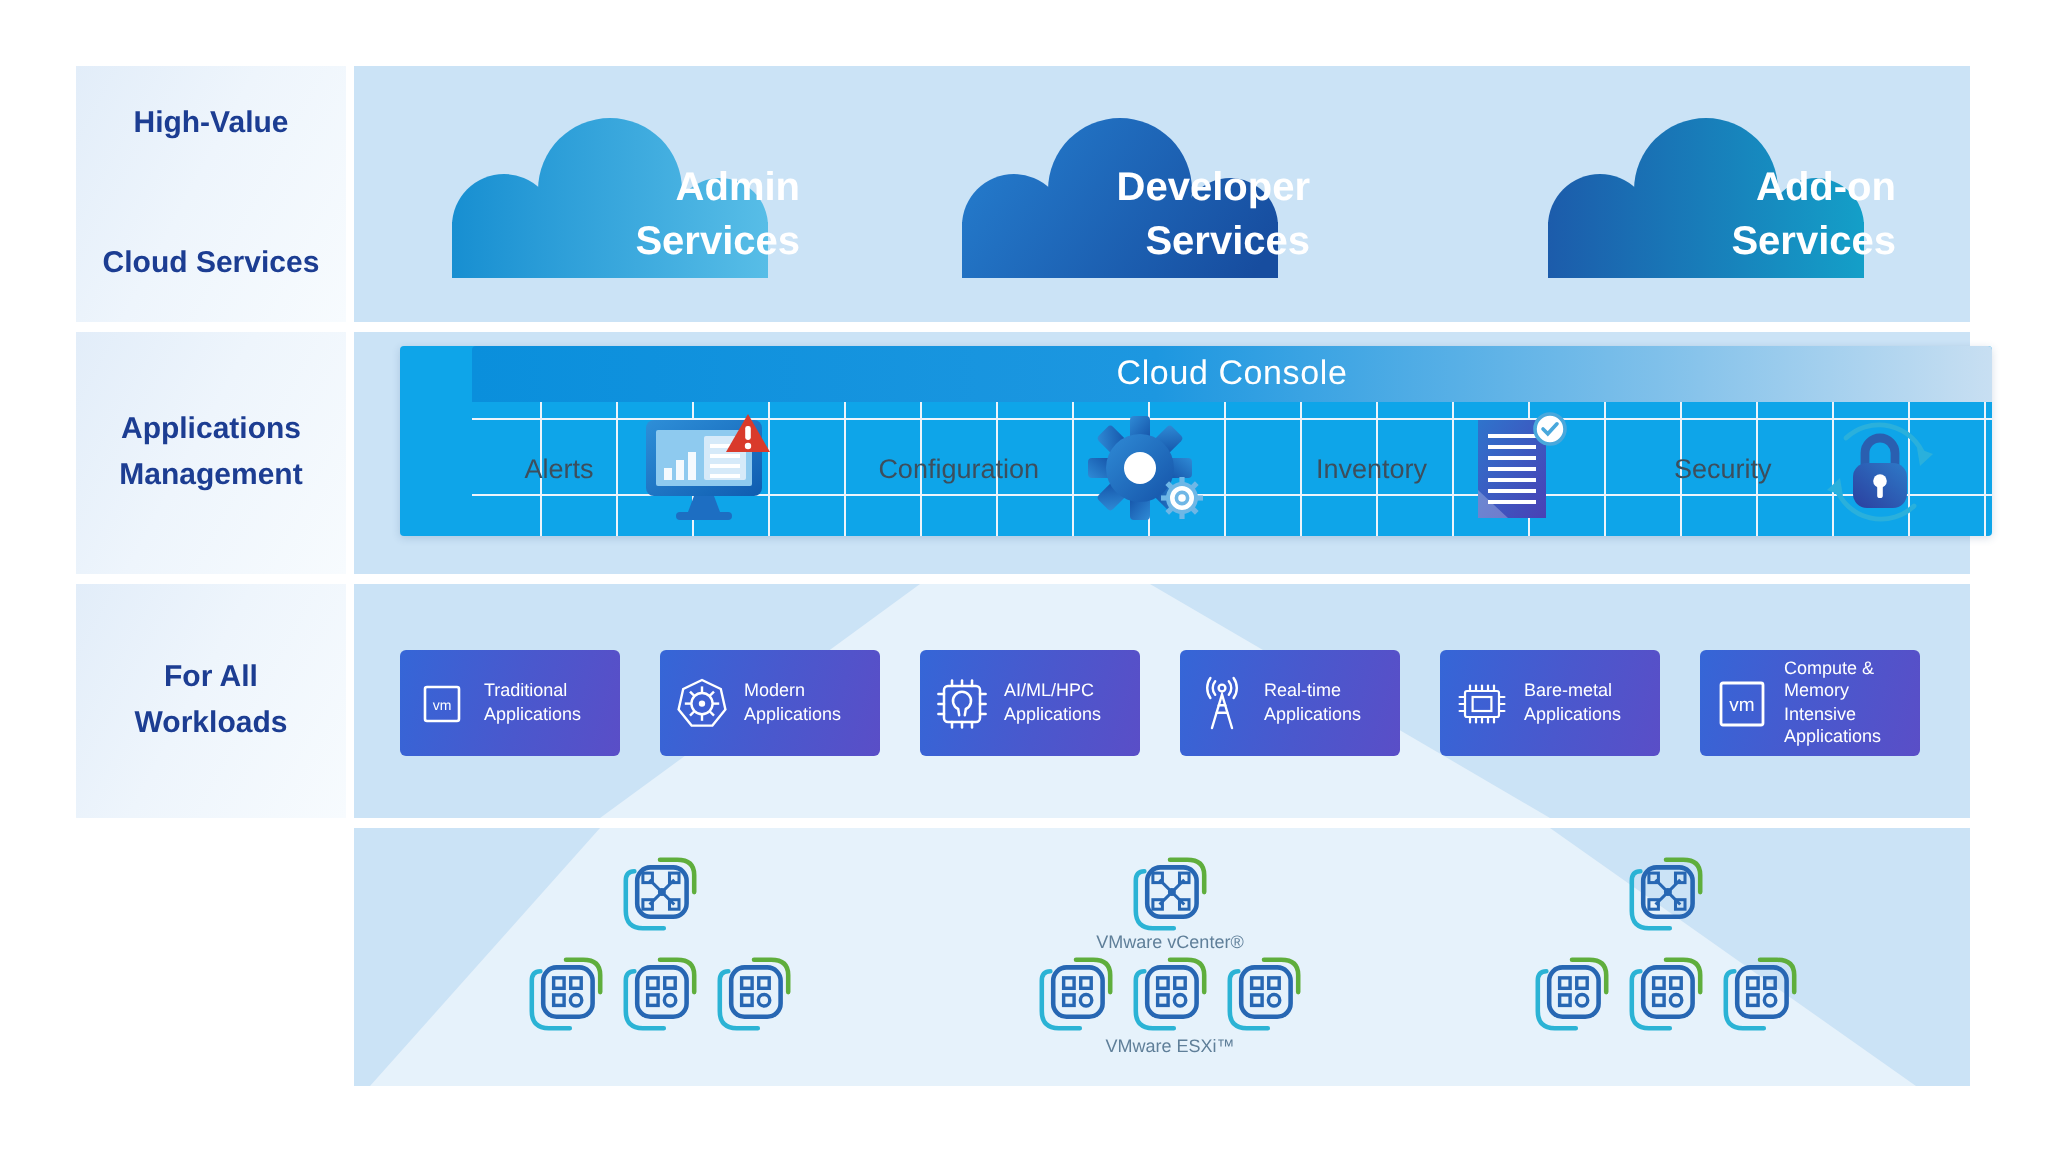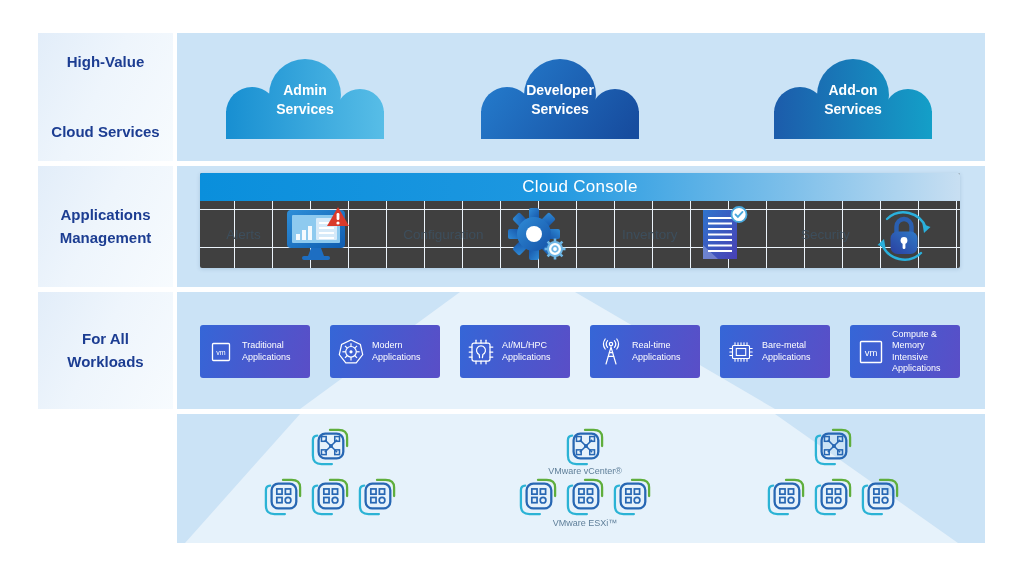--- a/index.html
+++ b/index.html
@@ -19,28 +19,28 @@
   .r1{top:33px;height:128px;}
   .r2{top:166px;height:121px;}
   .r3{top:292px;height:117px;}
   .r4{top:414px;height:129px;}
   .beam{position:absolute;inset:0;background:rgba(255,255,255,0.52);}
   .beam3{clip-path:polygon(283px 0,398px 0,598px 100%,123px 100%);}
   .beam4{clip-path:polygon(123px 0,598px 0,781px 100%,8px 100%);}
   
   .cloud{position:absolute;top:22px;width:190px;height:85px;}
   .cloud-label{
-    position:absolute;top:26px;left:0;width:100%;text-align:center;
-    color:#fff;font-size:14px;font-weight:bold;line-height:1.35;
+    position:absolute;top:26px;left:0;width:100%;text-align:right;
+    color:#fff;font-size:20px;font-weight:bold;line-height:1.35;
   }
   .cloud-label span{display:block;}
   
   .console-panel{
-    position:absolute;left:23px;top:7px;width:760px;height:95px;background:#404040;
-    border-radius:2px;box-shadow:0 1px 4px rgba(30,70,120,0.18);
+    position:absolute;left:23px;top:7px;width:760px;height:95px;background:#0ea5e9;
+    border-radius:2px;box-shadow:0 1px 4px rgba(30,70,120,0.18);padding-left:36px;
   }
   .console-header{
     height:28px;border-radius:2px 2px 0 0;
     background:linear-gradient(90deg,#0a8fdc 0%,#1d97e0 45%,#7fc0ea 78%,#c8dff2 100%);
     display:flex;align-items:center;justify-content:center;
     color:#fff;font-size:17px;letter-spacing:0.3px;
   }
   .console-items{
     height:67px;display:flex;align-items:center;justify-content:space-around;
     background-image:linear-gradient(#ecf4fb 1px,transparent 1px),

